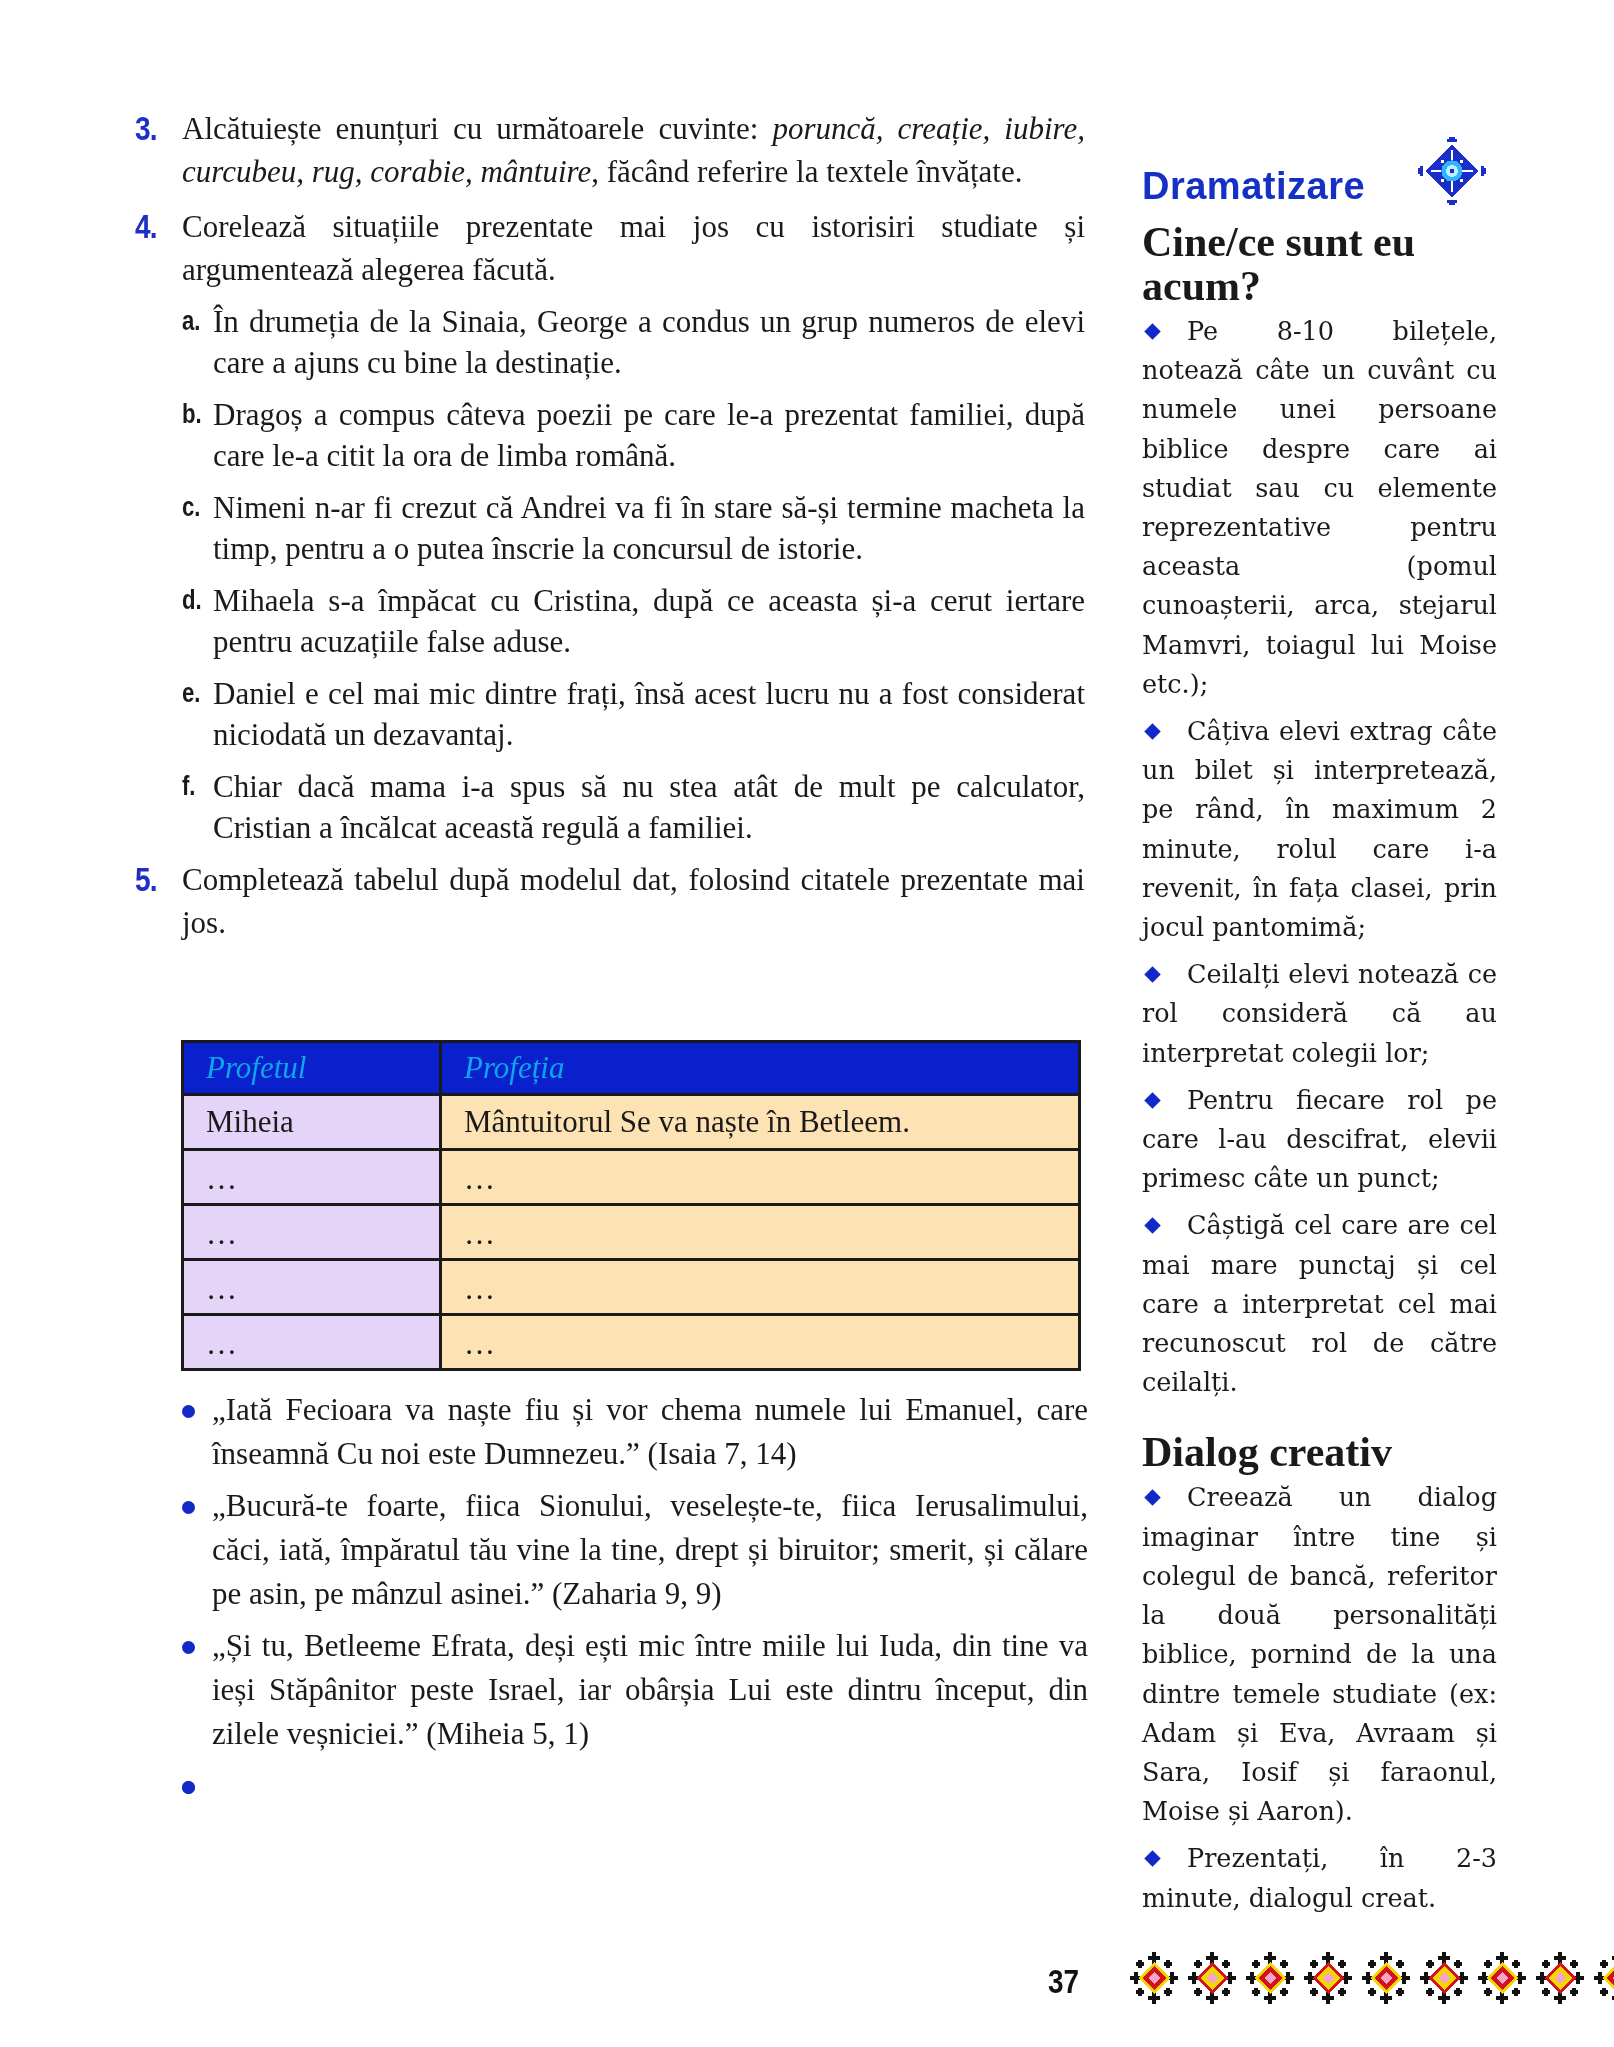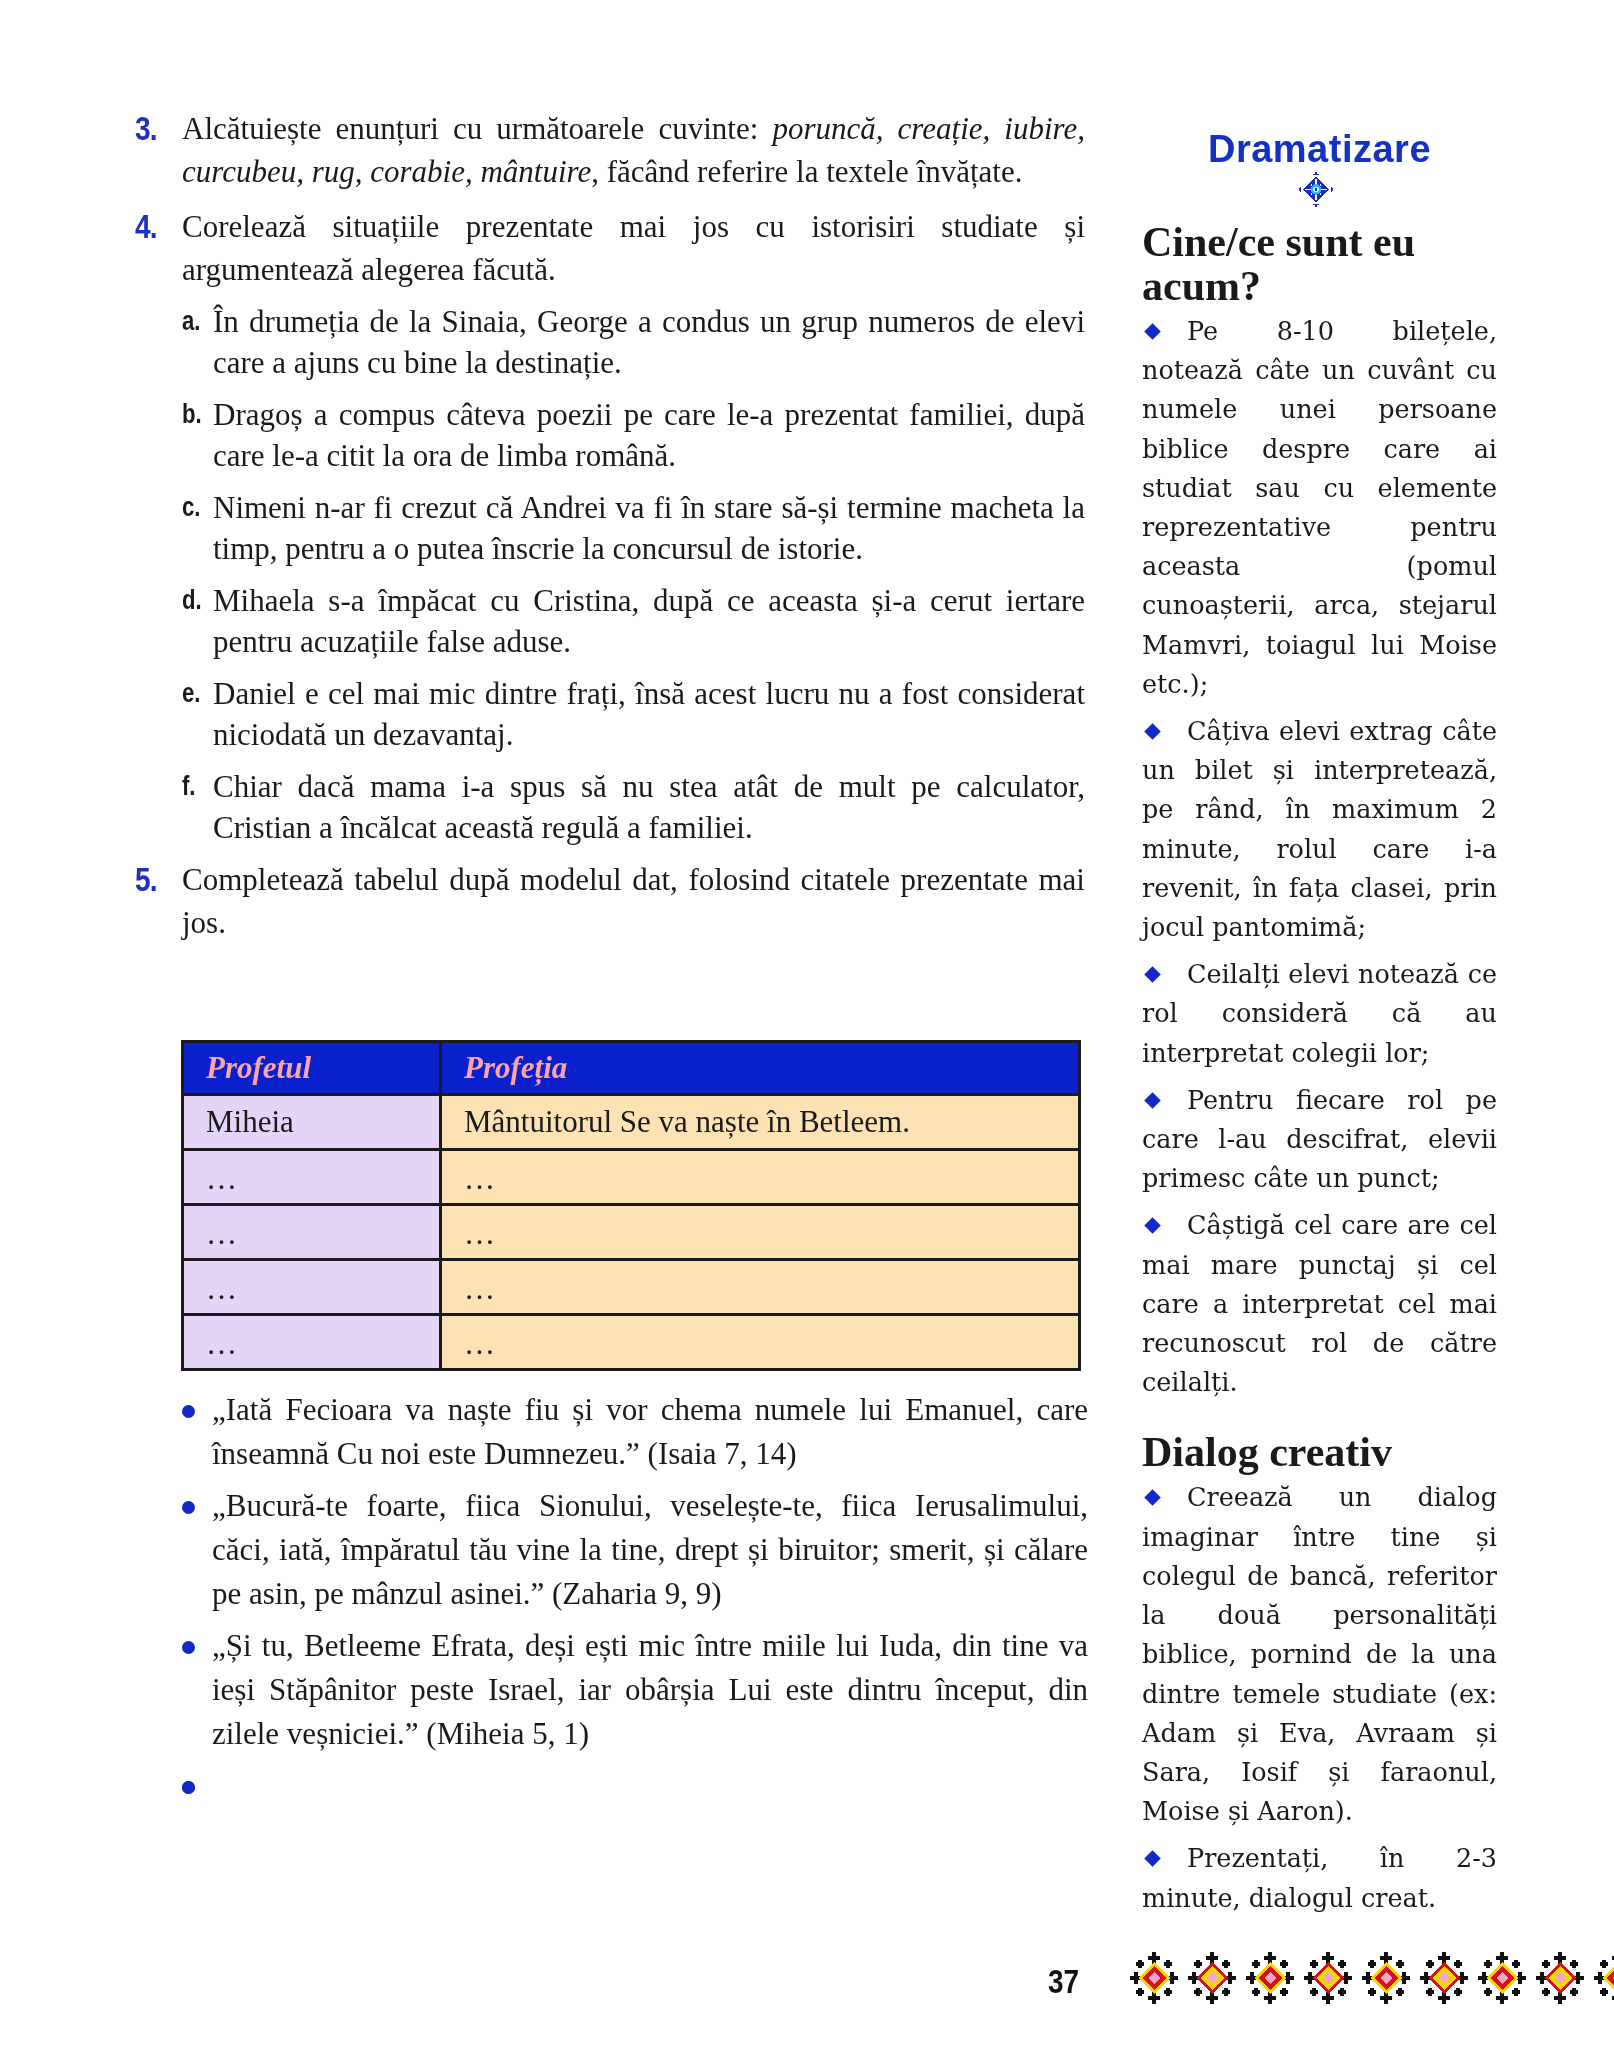--- a/index.html
+++ b/index.html
@@ -12,33 +12,33 @@
   .ex-num { position: absolute; left: 0; top: 0; font-family: "Liberation Sans", "DejaVu Sans", sans-serif; font-weight: bold; color: #1f2fc4; font-size: 33px; letter-spacing: -1px; transform: scaleX(0.85); transform-origin: left; }
   .ex-text em { font-style: italic; }
 
   .sub-list { margin-top: 10px; }
   .sub-item { position: relative; padding-left: 31px; font-size: 31px; line-height: 41px; text-align: justify; margin-bottom: 11px; }
   .sub-letter { position: absolute; left: 0; top: 0; font-family: "Liberation Sans", "DejaVu Sans", sans-serif; font-weight: bold; font-size: 27px; transform: scaleX(0.82); transform-origin: left; }
 
   
   .prophet-table { position: absolute; left: 181px; top: 1040px; width: 900px; border-collapse: collapse; border: 3px solid #1a1a1a; }
   .prophet-table th, .prophet-table td { border: 3px solid #1a1a1a; text-align: left; padding: 0 0 0 22px; font-size: 31px; height: 55px; vertical-align: middle; }
-  .prophet-table th { background: #0a20cc; color: #fca5a5; font-style: italic; font-weight: bold; height: 53px; }
+  .prophet-table th { background: #0a20cc; color: #0ea5e9; font-style: italic; font-weight: normal; height: 53px; }
   .prophet-table td.c1 { background: #e4d5f8; width: 258px; }
   .prophet-table td.c2 { background: #fde3b3; }
   .prophet-table td.ellipsis { vertical-align: bottom; padding-bottom: 6px; letter-spacing: 1px; }
 
   
   .quotes { position: absolute; left: 180px; top: 1388px; width: 908px; }
   .quote { position: relative; padding-left: 32px; font-size: 31px; line-height: 44px; text-align: justify; margin-bottom: 8px; }
   .bullet-dot { position: absolute; left: 2px; top: 17px; width: 13px; height: 13px; border-radius: 50%; background: #1228c8; }
 
   
   .side-col { position: absolute; left: 1142px; top: 128px; width: 355px; }
-  .side-title-row { display: flex; align-items: center; justify-content: space-between; height: 80px; flex-direction: column; }
+  .side-title-row { display: flex; align-items: flex-end; justify-content: space-between; height: 80px; }
   .side-title { font-family: "Liberation Sans", "DejaVu Sans", sans-serif; font-weight: bold; color: #1530c4; font-size: 38px; letter-spacing: 0.5px; }
   .snowflake { width: 74px; height: 74px; margin-right: 8px; }
   .side-subtitle { font-family: "Liberation Serif", serif; font-weight: bold; font-size: 42px; margin-top: 12px; margin-bottom: 4px; line-height: 44px; }
   .side-item { position: relative; font-family: "DejaVu Serif", serif; font-size: 25.5px; line-height: 39.2px; text-align: justify; text-indent: 45px; margin-bottom: 8px; }
   .diamond { position: absolute; left: 3px; top: 12px; width: 15px; height: 15px; background: #1228c8; transform: rotate(45deg) scale(0.78, 0.78); text-indent: 0; }
   .side-subtitle.second { margin-top: 28px; }
 
   
   .page-num { position: absolute; left: 1048px; top: 1962px; font-family: "Liberation Sans", "DejaVu Sans", sans-serif; font-weight: bold; font-size: 34px; transform: scaleX(0.82); transform-origin: left; color: #111; }
   .motif-row { position: absolute; left: 1130px; top: 1952px; width: 484px; height: 60px; overflow: hidden; display: flex; gap: 10px; }

